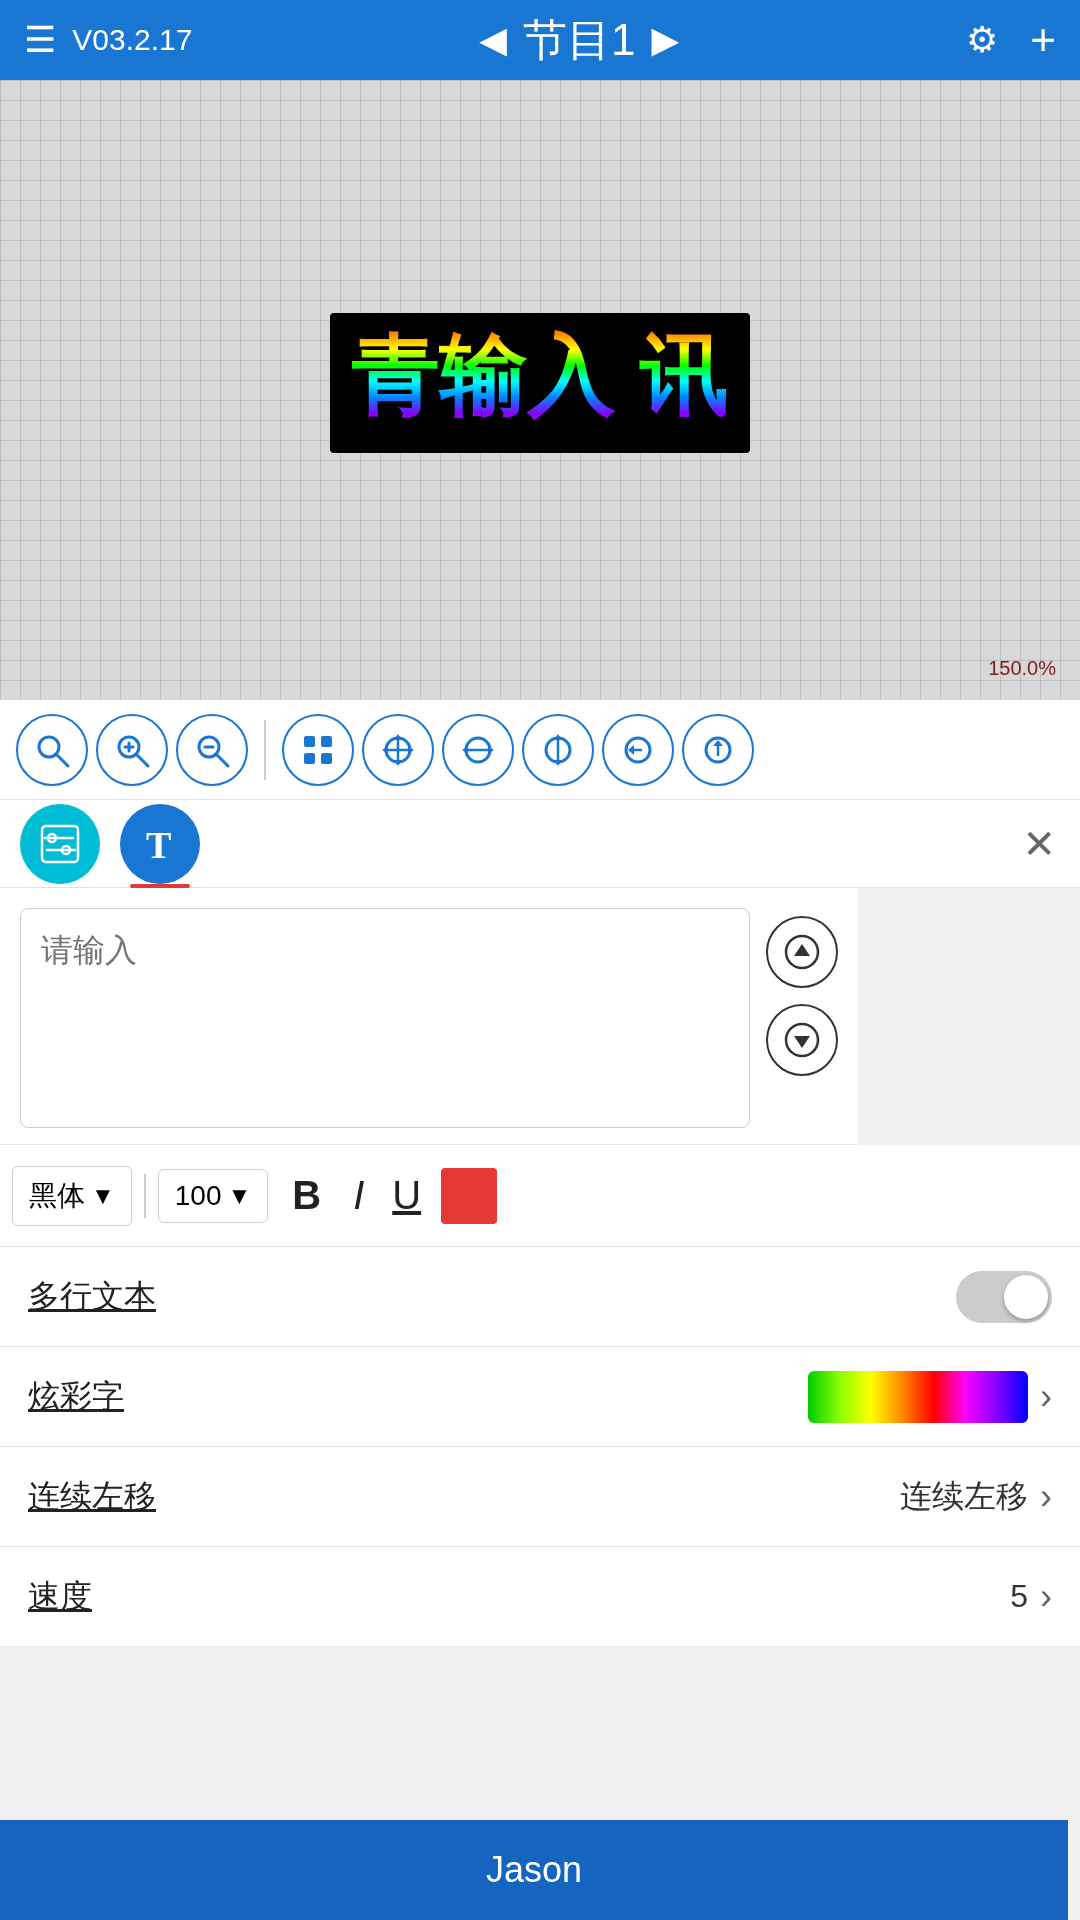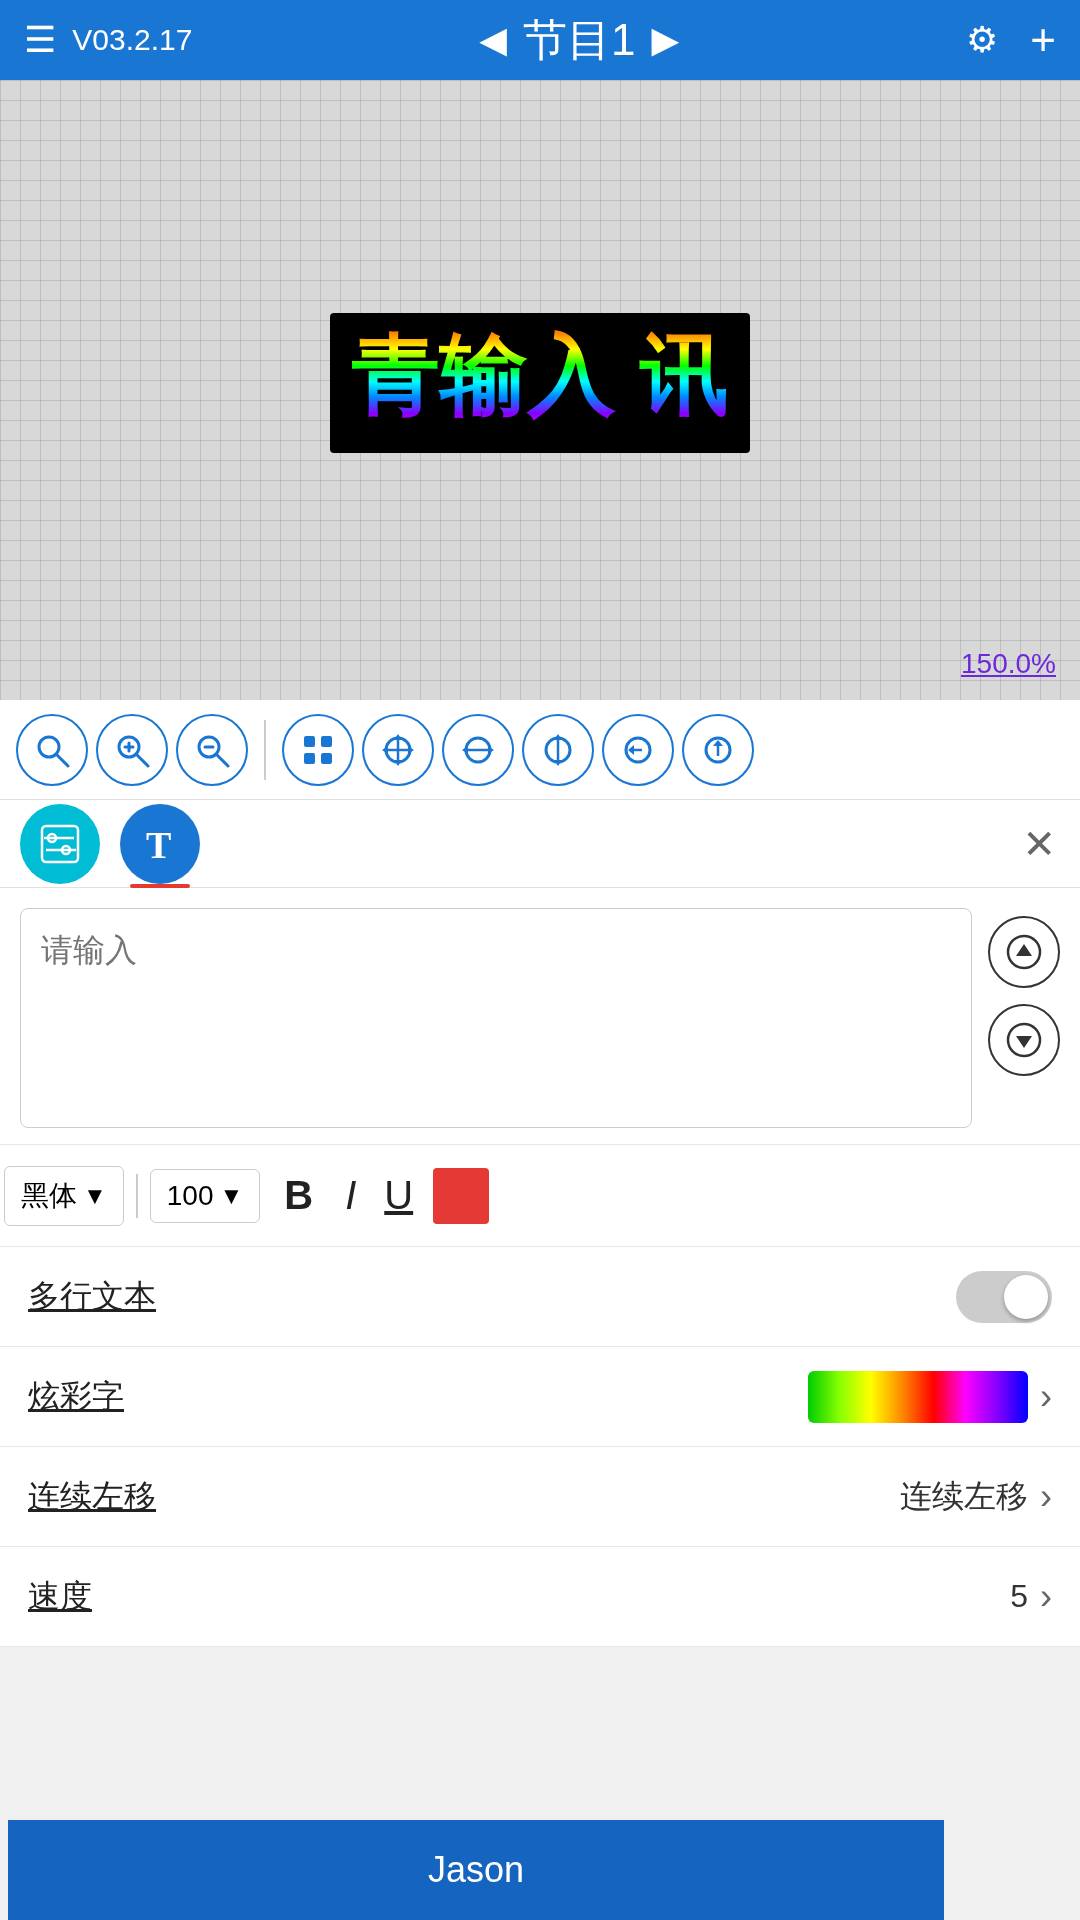--- a/index.html
+++ b/index.html
@@ -80,23 +80,22 @@
         #ff00ff 100%
       );
       -webkit-background-clip: text;
       -webkit-text-fill-color: transparent;
       background-clip: text;
     }
     #zoom-label {
       position: absolute;
       bottom: 20px;
       right: 24px;
-      font-size: 28px;
-      color: #6d28d9;
-      text-decoration: underline;
+      font-size: 20px;
+      color: #7f1d1d;
     }
 
     
     #toolbar-row {
       width: 1080px;
       height: 100px;
       background: white;
       display: flex;
       align-items: center;
       padding: 0 16px;
@@ -164,21 +163,21 @@
       right: 24px;
       top: 50%;
       transform: translateY(-50%);
       font-size: 40px;
       color: #666;
       cursor: pointer;
     }
 
     
     #text-input-section {
-      width: 1080px;
+      width: 858px;
       background: white;
       padding: 20px 20px 16px 20px;
       display: flex;
       align-items: flex-start;
       gap: 16px;
       border-bottom: 1px solid #e8e8e8;
     }
     #text-input-box {
       flex: 1;
       height: 220px;
@@ -206,21 +205,21 @@
       align-items: center;
       justify-content: center;
       cursor: pointer;
       font-size: 28px;
     }
 
     
     #font-controls {
       width: 1080px;
       background: white;
-      padding: 20px 4px;
+      padding: 20px 12px;
       display: flex;
       align-items: center;
       gap: 12px;
       border-bottom: 1px solid #e8e8e8;
     }
     .font-select {
       display: flex;
       align-items: center;
       gap: 6px;
       padding: 10px 16px;
@@ -309,22 +308,22 @@
     }
     .value-text {
       font-size: 32px;
       color: #333;
     }
 
     
     #bottom-bar {
       position: fixed;
       bottom: 0;
-      left: 8px;
-      width: 936px;
+      left: 0;
+      width: 1068px;
       height: 100px;
       display: flex;
     }
     .bottom-btn {
       flex: 1;
       height: 100%;
       display: flex;
       align-items: center;
       justify-content: center;
       font-size: 36px;

